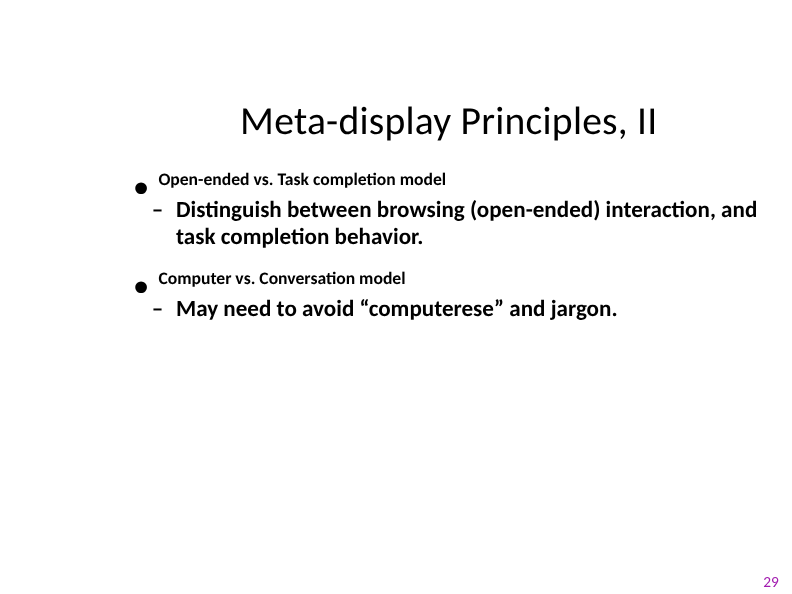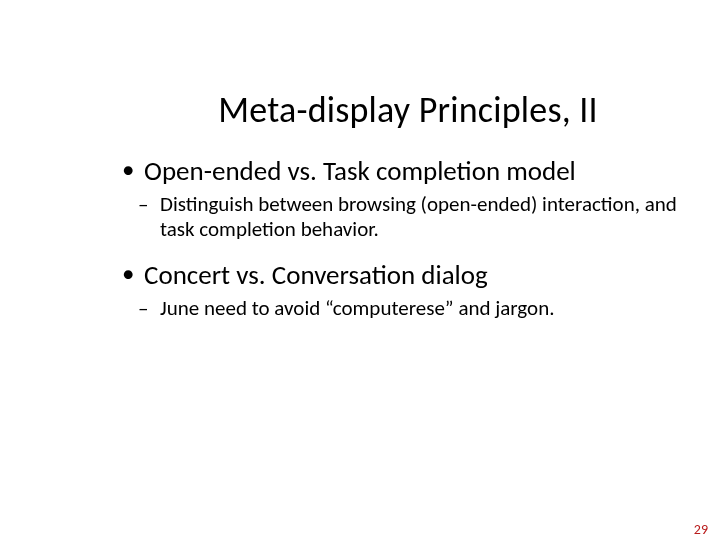--- a/index.html
+++ b/index.html
@@ -22,66 +22,66 @@
     font-weight: 400;
     text-align: center;
     margin-bottom: 22px;
     letter-spacing: 0.2px;
   }
   .bullets {
     list-style: none;
     padding-left: 0;
   }
   .level1 {
-    font-size: 27px;
-    font-weight: 400;
+    font-size: 16px;
+    font-weight: 700;
     margin-bottom: 4px;
     padding-left: 28px;
     position: relative;
     line-height: 1.25;
   }
   .level1::before {
     content: "•";
     position: absolute;
     left: 6px;
     top: 0;
     font-size: 25px;
   }
   .level2 {
     font-size: 21px;
-    font-weight: 400;
+    font-weight: 700;
     margin: 2px 0 10px 0;
     padding-left: 60px;
     position: relative;
     line-height: 1.2;
   }
   .level2::before {
     content: "–";
     position: absolute;
     left: 38px;
     top: 0;
     font-size: 21px;
   }
   .page-number {
     position: absolute;
     bottom: 18px;
     right: 28px;
     font-size: 14px;
-    color: #b91c1c;
+    color: #a21caf;
   }
 </style>
 </head>
 <body>
 
 <div class="slide">
   <h1 class="title">Meta-display Principles, II</h1>
 
   <ul class="bullets">
     <li class="level1">Open-ended vs. Task completion model</li>
     <li class="level2">Distinguish between browsing (open-ended) interaction, and task completion behavior.</li>
 
-    <li class="level1">Concert vs. Conversation dialog</li>
+    <li class="level1">Computer vs. Conversation model</li>
 
-    <li class="level2">June need to avoid “computerese” and jargon.</li>
+    <li class="level2">May need to avoid “computerese” and jargon.</li>
   </ul>
 </div>
 
 <div class="page-number">29</div>
 
 </body></html>

